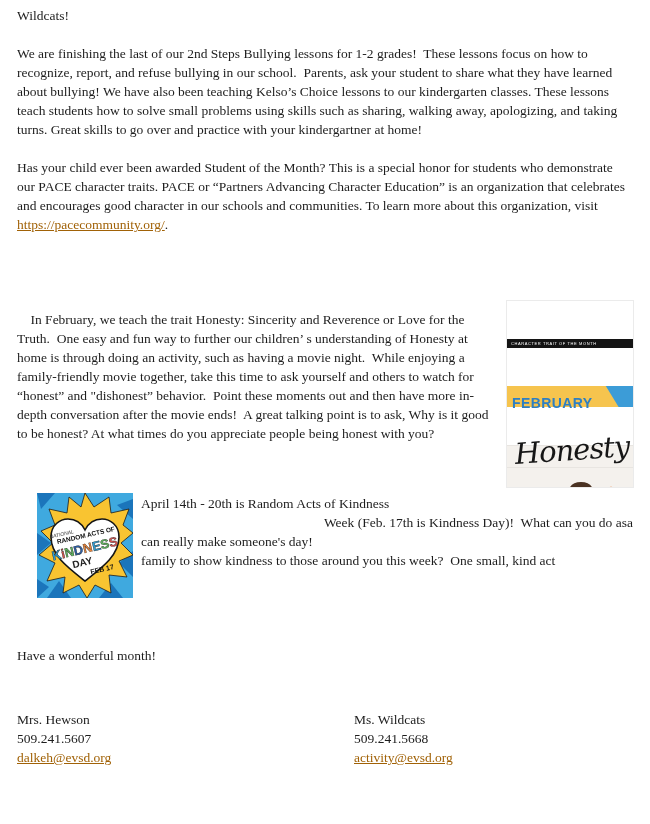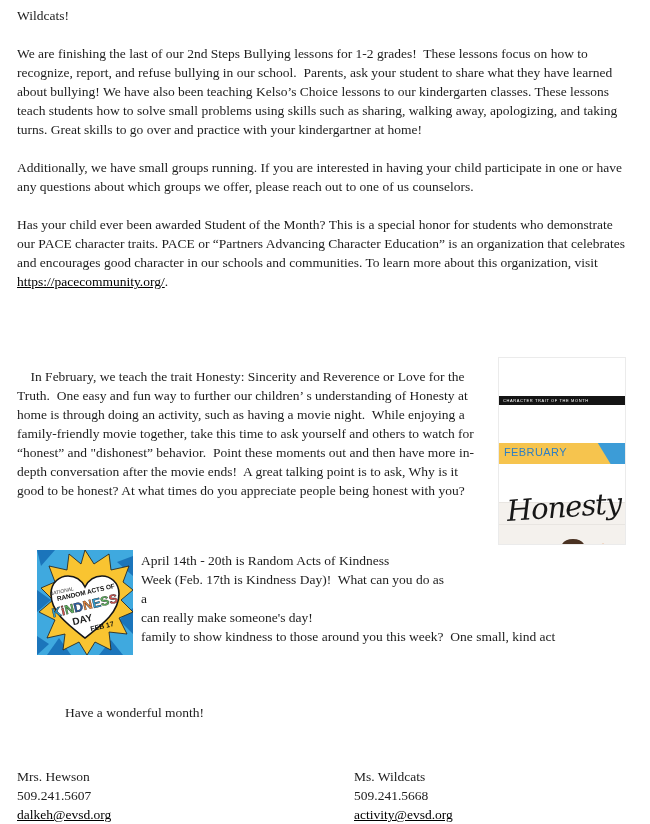--- a/index.html
+++ b/index.html
@@ -2,81 +2,80 @@
 <html><head>
 <meta charset="utf-8">
 <style>
   * { margin:0; padding:0; box-sizing:border-box; }
   html,body { background:#ffffff; }
   body {
     width:650px; height:824px; overflow:hidden;
     font-family:"Liberation Serif", serif;
     color:#1d1d1d;
   }
-  .page { padding:6px 25px 0 17px; font-size:13.5px; line-height:19px; }
+  .page { padding:6px 17px 0 17px; font-size:13.5px; line-height:19px; }
   .para { margin:0 0 19px 0; white-space:pre-wrap; }
-  a.doclink { color:#000000; text-decoration:underline; cursor:pointer; }
+  a.doclink { color:#a16207; text-decoration:underline; cursor:pointer; }
 
   
   .poster {
     float:right; width:126px; height:186px; margin:10px 0 6px 12px;
     box-shadow:0 0 0 1px rgba(0,0,0,0.08);
     font-family:"Liberation Sans", sans-serif;
     overflow:hidden; position:relative;
   }
   .poster-topbar {
     height:9px; background:#141414; color:#fff;
     font-size:4px; line-height:9px; letter-spacing:0.6px; padding-left:4px;
     white-space:nowrap;
   }
   .poster-month-band { position:relative; height:21px; background:#F6C44E; }
   .poster-month-band .blue-corner {
     position:absolute; right:0; top:0; width:40px; height:100%;
     background:#3C9CD7; clip-path:polygon(32% 0, 100% 0, 100% 100%, 64% 100%);
   }
   .poster-month {
-    position:absolute; left:5px; top:0; font-size:11px; font-weight:normal;
+    position:absolute; left:5px; top:8px; font-size:14px; font-weight:bold;
     color:#2E7FC2; letter-spacing:0.4px;
   }
   .poster-main {
     position:relative; height:111px;
     background:
       repeating-linear-gradient(180deg, rgba(0,0,0,0.05) 0 1px, transparent 1px 22px),
       #F4F1ED;
   }
   .poster-script {
     position:absolute; left:6px; top:-4px; width:118px; text-align:center;
     font-family:"DejaVu Serif", serif; font-style:italic; font-weight:500;
     font-size:29px; color:#161616; transform:rotate(-4deg); letter-spacing:-1px;
   }
   .poster-boy { position:absolute; right:2px; bottom:0; }
 
   
   .kindness { clear:both; display:flex; gap:8px; min-height:105px; }
   .kindness-img { margin-left:20px; flex:0 0 96px; }
   .kindness-text { flex:1; padding-top:1px; }
   .kline { white-space:pre-wrap; }
-  .kline2 { display:flex; justify-content:flex-end; white-space:pre-wrap;flex-direction:column; }
+  .kline2 { display:flex; justify-content:flex-end; white-space:pre-wrap; }
 
   
-  .closing { margin-top:48px;margin-left:48px; }
+  .closing { margin-top:48px; }
   .contacts { display:flex; margin-top:45px;align-items:flex-end; }
   .contact-col-left { width:337px; }
   .contact-line { line-height:19px; }
 </style>
 </head>
 <body>
 
 <div class="page">
 
   <p class="para">Wildcats!</p>
 
   <p class="para">We are finishing the last of our 2nd Steps Bullying lessons for 1-2 grades!  These lessons focus on how to recognize, report, and refuse bullying in our school.  Parents, ask your student to share what they have learned about bullying! We have also been teaching Kelso’s Choice lessons to our kindergarten classes. These lessons teach students how to solve small problems using skills such as sharing, walking away, apologizing, and taking turns. Great skills to go over and practice with your kindergartner at home!</p>
 
-  <p class="para">Additionally, we have small groups running. If you are interested in having your child participate in one or have any questions about which groups we offer, please reach out to one of us counselors.</p>
 
   <p class="para"><span>Has your child ever been awarded Student of the Month? This is a special honor for students who demonstrate our PACE character traits. PACE or “Partners Advancing Character Education” is an organization that celebrates and encourages good character in our schools and communities. To learn more about this organization, visit </span><a class="doclink">https://pacecommunity.org/</a><span>.</span></p>
 
   <div class="para">
     
     <div class="poster">
       <div class="poster-topbar">CHARACTER TRAIT OF THE MONTH</div>
       <div class="poster-month-band">
         <div class="blue-corner"></div>
         <div class="poster-month">FEBRUARY</div>

